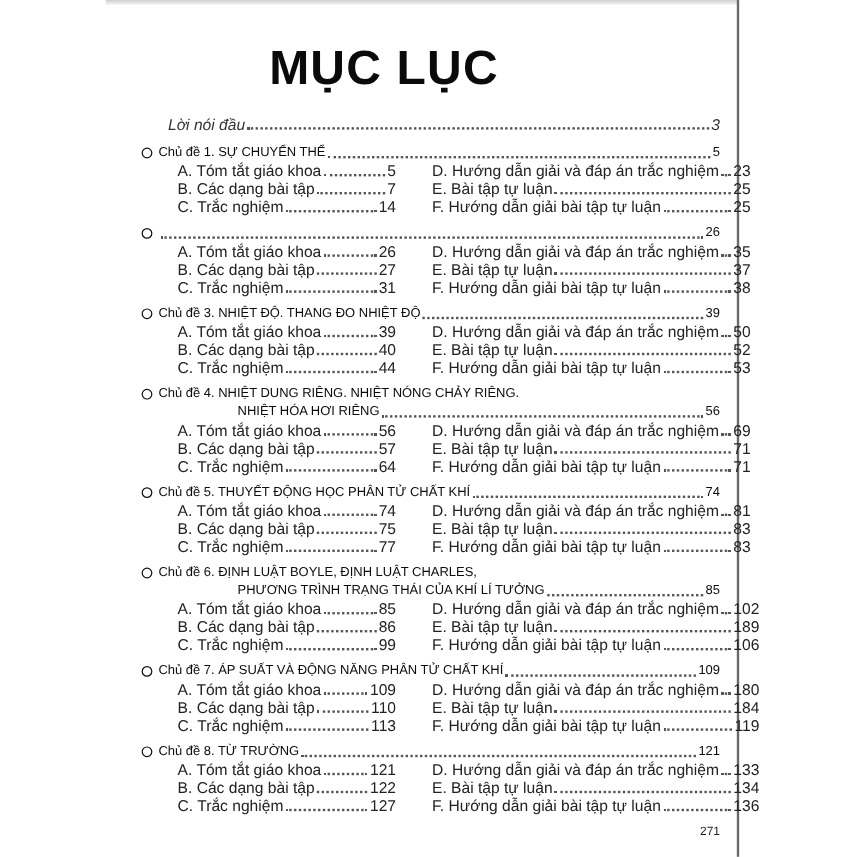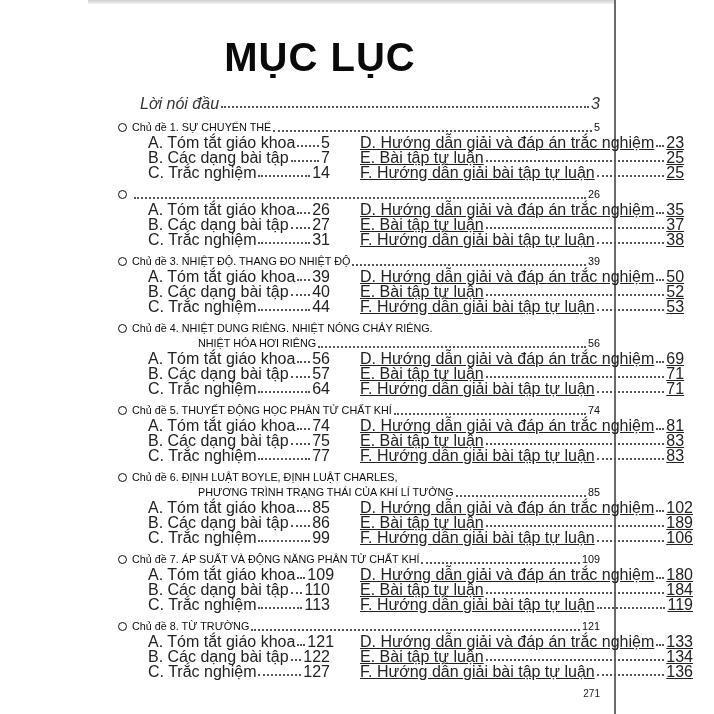--- a/index.html
+++ b/index.html
@@ -17,38 +17,38 @@
     background:#6a6a6a;
   }
   .content{
     position:absolute;left:118px;top:34px;width:482px;
   }
   .doc-title{
     margin:0 0 16px 0;padding-right:78px;
     text-align:center;font-size:40px;font-weight:bold;
     letter-spacing:1px;color:#0a0a0a;line-height:1.15;
   }
-  .row{display:flex;font-size:16px;line-height:15px;}
+  .row{display:flex;font-size:13px;line-height:15px;}
   .leader{
     flex:1;min-width:8px;margin:0 2px 3px 2px;
     border-bottom:2px dotted #555;align-self:flex-end;
   }
   .pagenum{flex:none;white-space:nowrap;}
   .preface-row{margin:0 0 9px 22px;font-style:italic;color:#333;}
   .toc-section{margin-bottom:7px;}
   .sec-header-row{font-weight:normal;font-size:10.8px;color:#0d0d0d;}
   .sec-header-row .sec-title{white-space:nowrap;}
   .sec-header-row.cont{padding-left:80px;}
   .bullet{
     flex:none;width:7px;height:7px;border:1.8px solid #0d0d0d;
     border-radius:50%;margin:3px 5px 0 0;align-self:flex-start;
   }
   .sec-cols{display:flex;margin-left:30px;}
   .col-left{width:182px;margin-right:30px;flex:none;}
-  .col-right{flex:1;text-decoration:underline;}
+  .col-right{flex:1;}
   .item-row .item-label{white-space:nowrap;}
   .folio{
     text-align:right;font-size:10px;margin-top:0;color:#222;
     line-height:15px;
   }
 </style>
 </head>
 <body>
 
 <div class="page-top-shadow"></div>

